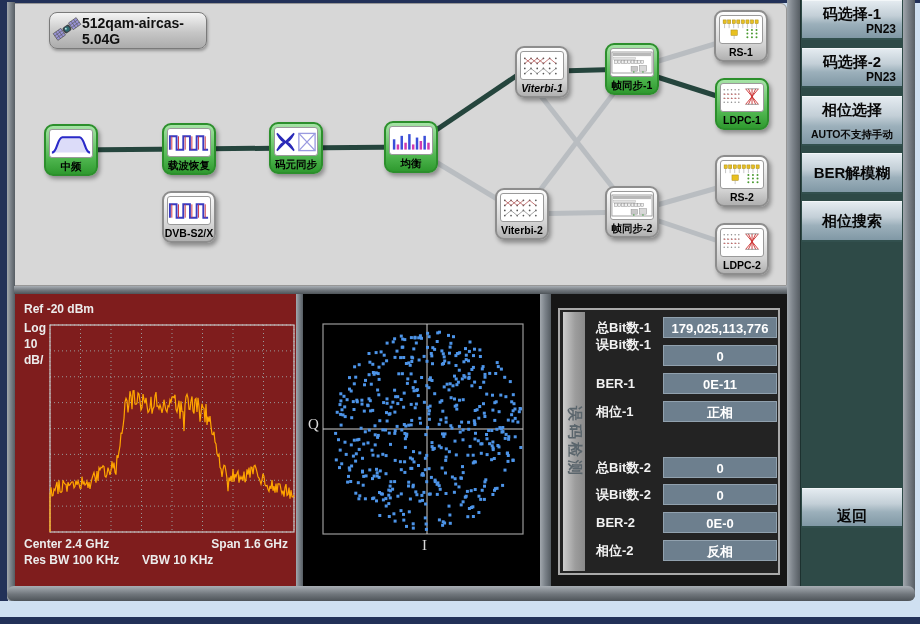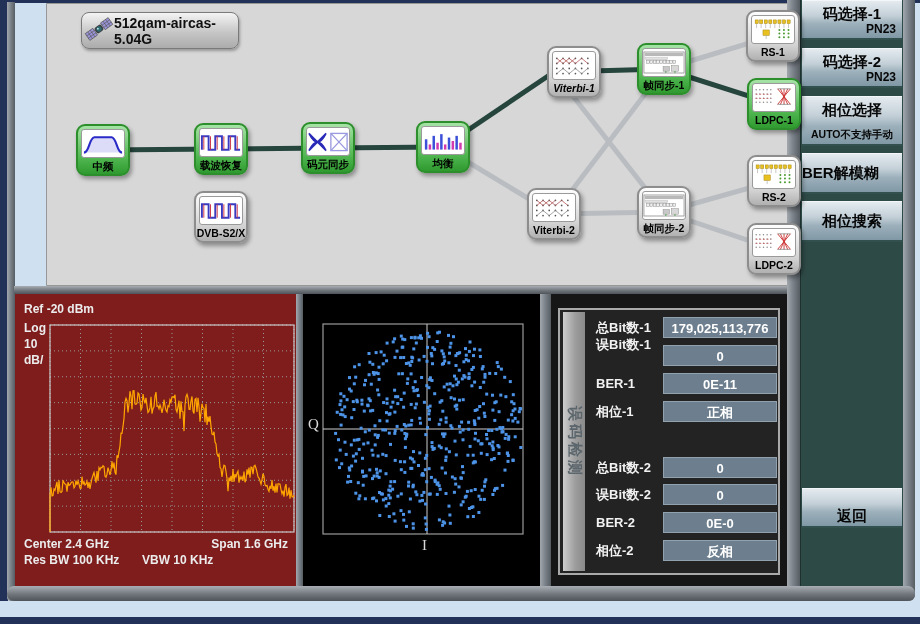--- a/index.html
+++ b/index.html
@@ -3,21 +3,21 @@
 <meta charset="utf-8">
 <style>
   html,body{margin:0;padding:0;}
   #app{position:relative;width:920px;height:624px;background:#cfe0f1;overflow:hidden;
        font-family:"Liberation Sans",sans-serif;}
   .navy{position:absolute;background:#223158;}
   .vbar{position:absolute;background:linear-gradient(90deg,#a2a8ae,#7c838a 45%,#565d63);}
   .hbar{position:absolute;background:linear-gradient(180deg,#a8aeb4,#70767c 55%,#4e5459);}
   
   #flow-panel{position:absolute;left:14px;top:3px;width:773px;height:283px;background:#d7d7d7;
-              border:1px solid #979797;border-radius:0 6px 0 0;box-sizing:border-box;margin-left:32px;}
+              border:1px solid #979797;border-radius:0 6px 0 0;box-sizing:border-box;}
   #flow-svg{position:absolute;left:0;top:0;z-index:1;}
   .fblock{position:absolute;width:54px;height:52px;border-radius:9px;z-index:2;
           box-shadow:2px 3px 4px rgba(0,0,0,.35);box-sizing:border-box;cursor:pointer;}
   .fblock.active{background:linear-gradient(180deg,#a6e3a6,#4db44d 70%,#2f9a2f);border:2px solid #2c8f2c;}
   .fblock.inactive{background:linear-gradient(180deg,#fdfdfd,#d2d2d2 70%,#b0b0b0);border:2px solid #8d8d8d;}
   .block-icon{margin:3px 3px 0;height:27px;background:#fff;border-radius:3px;border:1px solid #9a9a9a;
               overflow:hidden;display:flex;align-items:center;justify-content:center;}
   .block-label{height:17px;line-height:17px;text-align:center;font-size:10.5px;font-weight:bold;color:#000;white-space:nowrap;}
   #source-button{position:absolute;left:34px;top:8px;width:156px;height:35px;z-index:3;border-radius:8px;
                  background:linear-gradient(180deg,#f4f4f4,#c6c6c6 55%,#acacac);border:1px solid #7a7a7a;
@@ -1038,21 +1038,21 @@
           <span class="sub-right">PN23</span>
         </div>
         <div class="sbtn" style="top: 48px; height: 40px;">
           <span class="t" style="margin-top: 4px;">码选择-2</span>
           <span class="sub-right">PN23</span>
         </div>
         <div class="sbtn" style="top: 96px; height: 50px;">
           <span class="t" style="margin-top: 4px;">相位选择</span>
           <span class="sub-center">AUTO不支持手动</span>
         </div>
-        <div class="sbtn" style="top: 153px; height: 41px; display: flex; align-items: center; justify-content: flex-start;">
+        <div class="sbtn" style="top: 153px; height: 41px; display: flex; align-items: center; justify-content: center;">
           <span class="t">BER解模糊</span>
         </div>
         <div class="sbtn" style="top: 201px; height: 41px; display: flex; align-items: center; justify-content: center;">
           <span class="t">相位搜索</span>
         </div>
       </div>
     <div class="sbtn" style="top:488px;height:40px;display:flex;align-items:flex-end;justify-content:center">
       <span class="t">返回</span>
     </div>
   </div>

